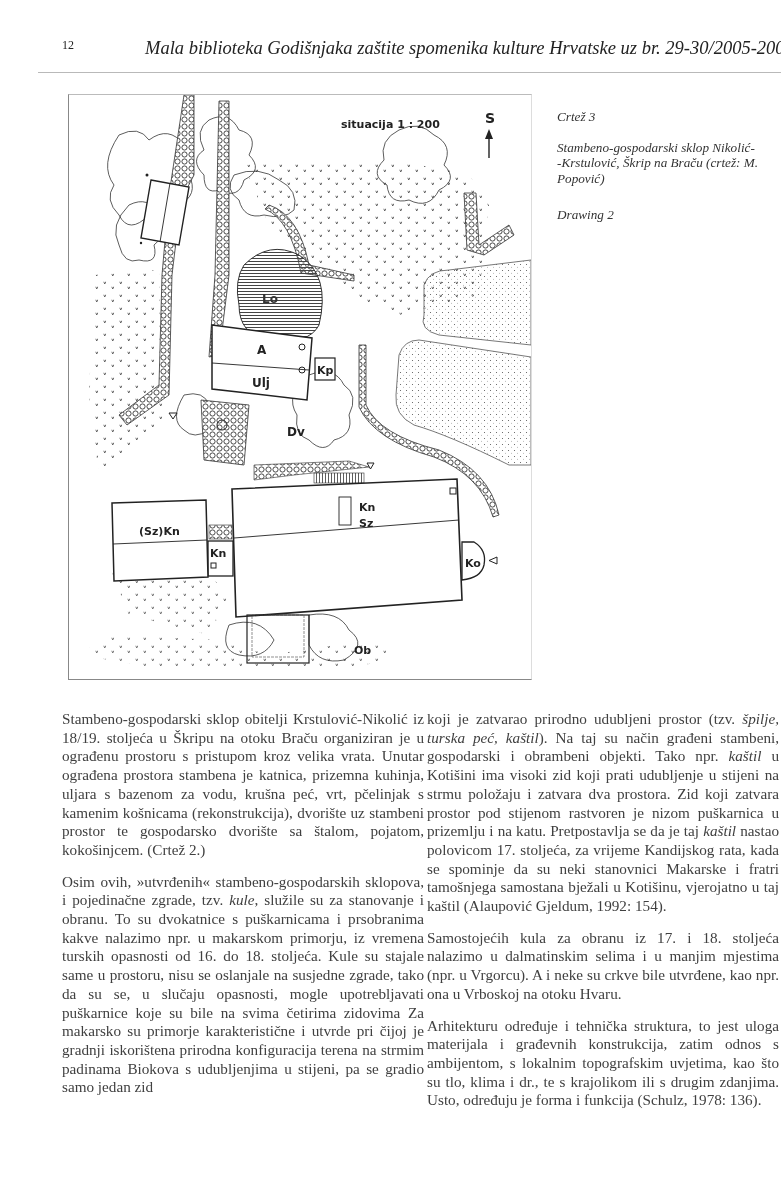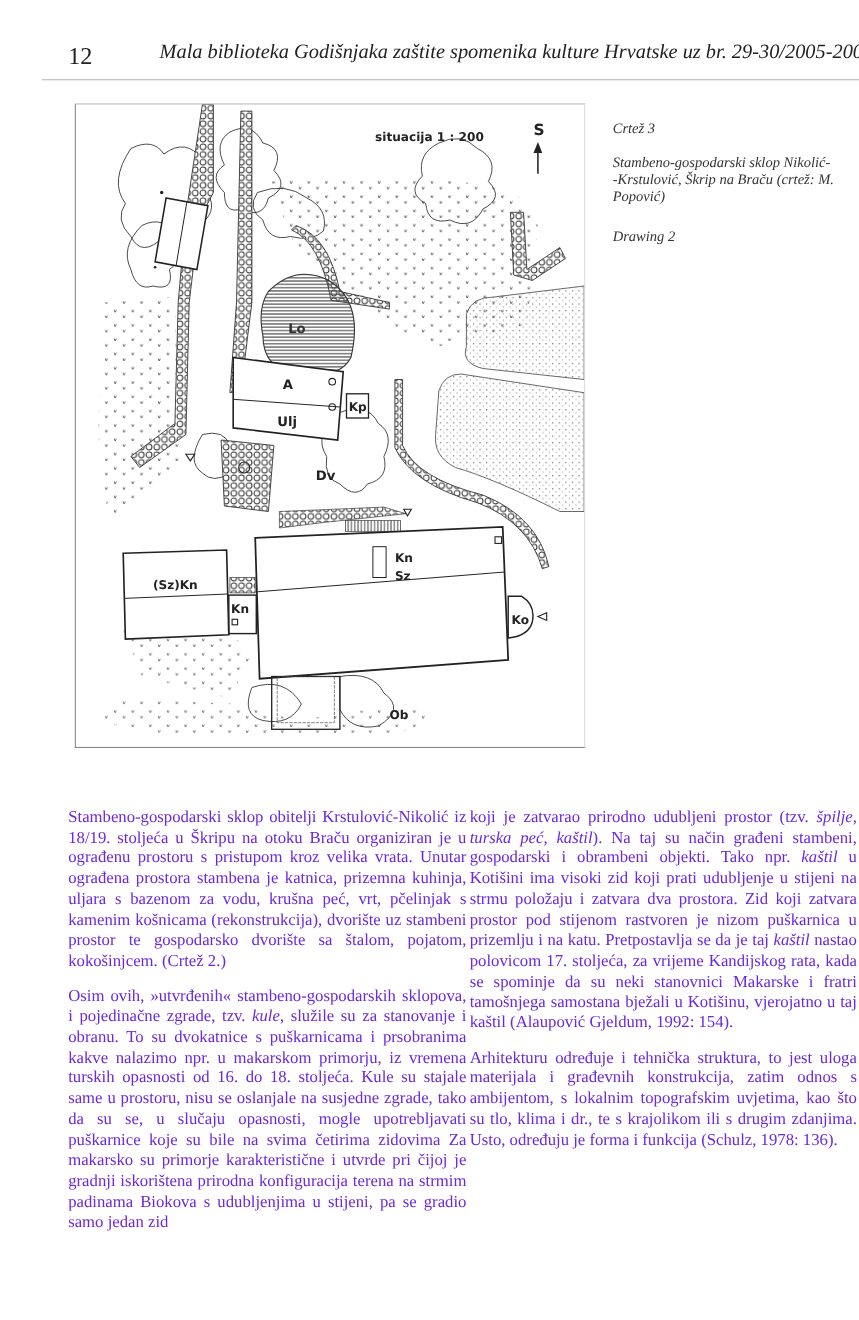--- a/index.html
+++ b/index.html
@@ -1,27 +1,27 @@
 <!DOCTYPE html>
 <html><head>
 <meta charset="utf-8">
 <style>
   html, body { margin:0; padding:0; background:#ffffff; }
   body { width:781px; height:1200px; position:relative; overflow:hidden;
          font-family:"Liberation Serif","DejaVu Serif",serif; color:#222; }
   .header { position:absolute; left:0; top:30px; width:781px; height:40px; }
-  .page-num { position:absolute; left:62px; top:8px; font-size:22px;text-align:right; }
+  .page-num { position:absolute; left:62px; top:8px; font-size:12px;text-align:right; }
   .running-title { position:absolute; left:145px; top:8px; font-size:18.5px; font-style:italic; white-space:nowrap; }
   .header-rule { position:absolute; left:38px; top:42px; width:743px; height:1px; background:#b9b9b9; }
   .figure-frame { position:absolute; left:68px; top:94px; width:462px; height:584px;
                   border-left:1px solid #888; border-bottom:1px solid #888; border-top:1px solid #bbb; border-right:1px solid #ddd;font-weight:bold;}
   .figure-frame svg { position:absolute; left:0; top:0; }
   .caption { position:absolute; left:557px; top:93px; width:230px; font-size:13.2px; font-style:italic; line-height:15.5px; color:#333; }
   .caption p { margin:0 0 5px 0; white-space:pre-line; }
-  .col { position:absolute; top:710px; width:362px; font-size:15.2px; line-height:18.7px; color:#6d28d9; text-align:justify;margin-top:24px; }
+  .col { position:absolute; top:710px; width:362px; font-size:15.2px; line-height:18.7px; color:#404040; text-align:justify; }
   .col p { margin:0 0 13px 0; }
   .col-left { left:62px; }
   .col-right { left:427px; width:352px; }
   .col em { font-style:italic; }
 </style>
 </head>
 <body>
 
 <div class="header">
   <span class="page-num">12</span>
@@ -146,14 +146,15 @@
   </p>
 </div>
 
 <div class="col col-left">
   <p>Stambeno-gospodarski sklop obitelji Krstulović-Nikolić iz 18/19. stoljeća u Škripu na otoku Braču organiziran je u ograđenu prostoru s pristupom kroz velika vrata. Unutar ograđena prostora stambena je katnica, prizemna kuhinja, uljara s bazenom za vodu, krušna peć, vrt, pčelinjak s kamenim košnicama (rekonstrukcija), dvorište uz stambeni prostor te gospodarsko dvorište sa štalom, pojatom, kokošinjcem. (Crtež 2.)</p>
   <p><span>Osim ovih, »utvrđenih« stambeno-gospodarskih sklopova, i pojedinačne zgrade, tzv. </span><em>kule</em><span>, služile su za stanovanje i obranu. To su dvokatnice s puškarnicama i prsobranima kakve nalazimo npr. u makarskom primorju, iz vremena turskih opasnosti od 16. do 18. stoljeća. Kule su stajale same u prostoru, nisu se oslanjale na susjedne zgrade, tako da su se, u slučaju opasnosti, mogle upotrebljavati puškarnice koje su bile na svima četirima zidovima Za makarsko su primorje karakteristične i utvrde pri čijoj je gradnji iskorištena prirodna konfiguracija terena na strmim padinama Biokova s udubljenjima u stijeni, pa se gradio samo jedan zid</span></p>
 </div>
 
 <div class="col col-right">
   <p><span>koji je zatvarao prirodno udubljeni prostor (tzv. </span><em>špilje, turska peć, kaštil</em><span>). Na taj su način građeni stambeni, gospodarski i obrambeni objekti. Tako npr. </span><em>kaštil</em><span> u Kotišini ima visoki zid koji prati udubljenje u stijeni na strmu položaju i zatvara dva prostora. Zid koji zatvara prostor pod stijenom rastvoren je nizom puškarnica u prizemlju i na katu. Pretpostavlja se da je taj </span><em>kaštil</em><span> nastao polovicom 17. stoljeća, za vrijeme Kandijskog rata, kada se spominje da su neki stanovnici Makarske i fratri tamošnjega samostana bježali u Kotišinu, vjerojatno u taj kaštil (Alaupović Gjeldum, 1992: 154).</span></p>
+  <p>Samostojećih kula za obranu iz 17. i 18. stoljeća nalazimo u dalmatinskim selima i u manjim mjestima (npr. u Vrgorcu). A i neke su crkve bile utvrđene, kao npr. ona u Vrboskoj na otoku Hvaru.</p>
   <p>Arhitekturu određuje i tehnička struktura, to jest uloga materijala i građevnih konstrukcija, zatim odnos s ambijentom, s lokalnim topografskim uvjetima, kao što su tlo, klima i dr., te s krajolikom ili s drugim zdanjima. Usto, određuju je forma i funkcija (Schulz, 1978: 136).</p>
 </div>
 
 </body></html>

